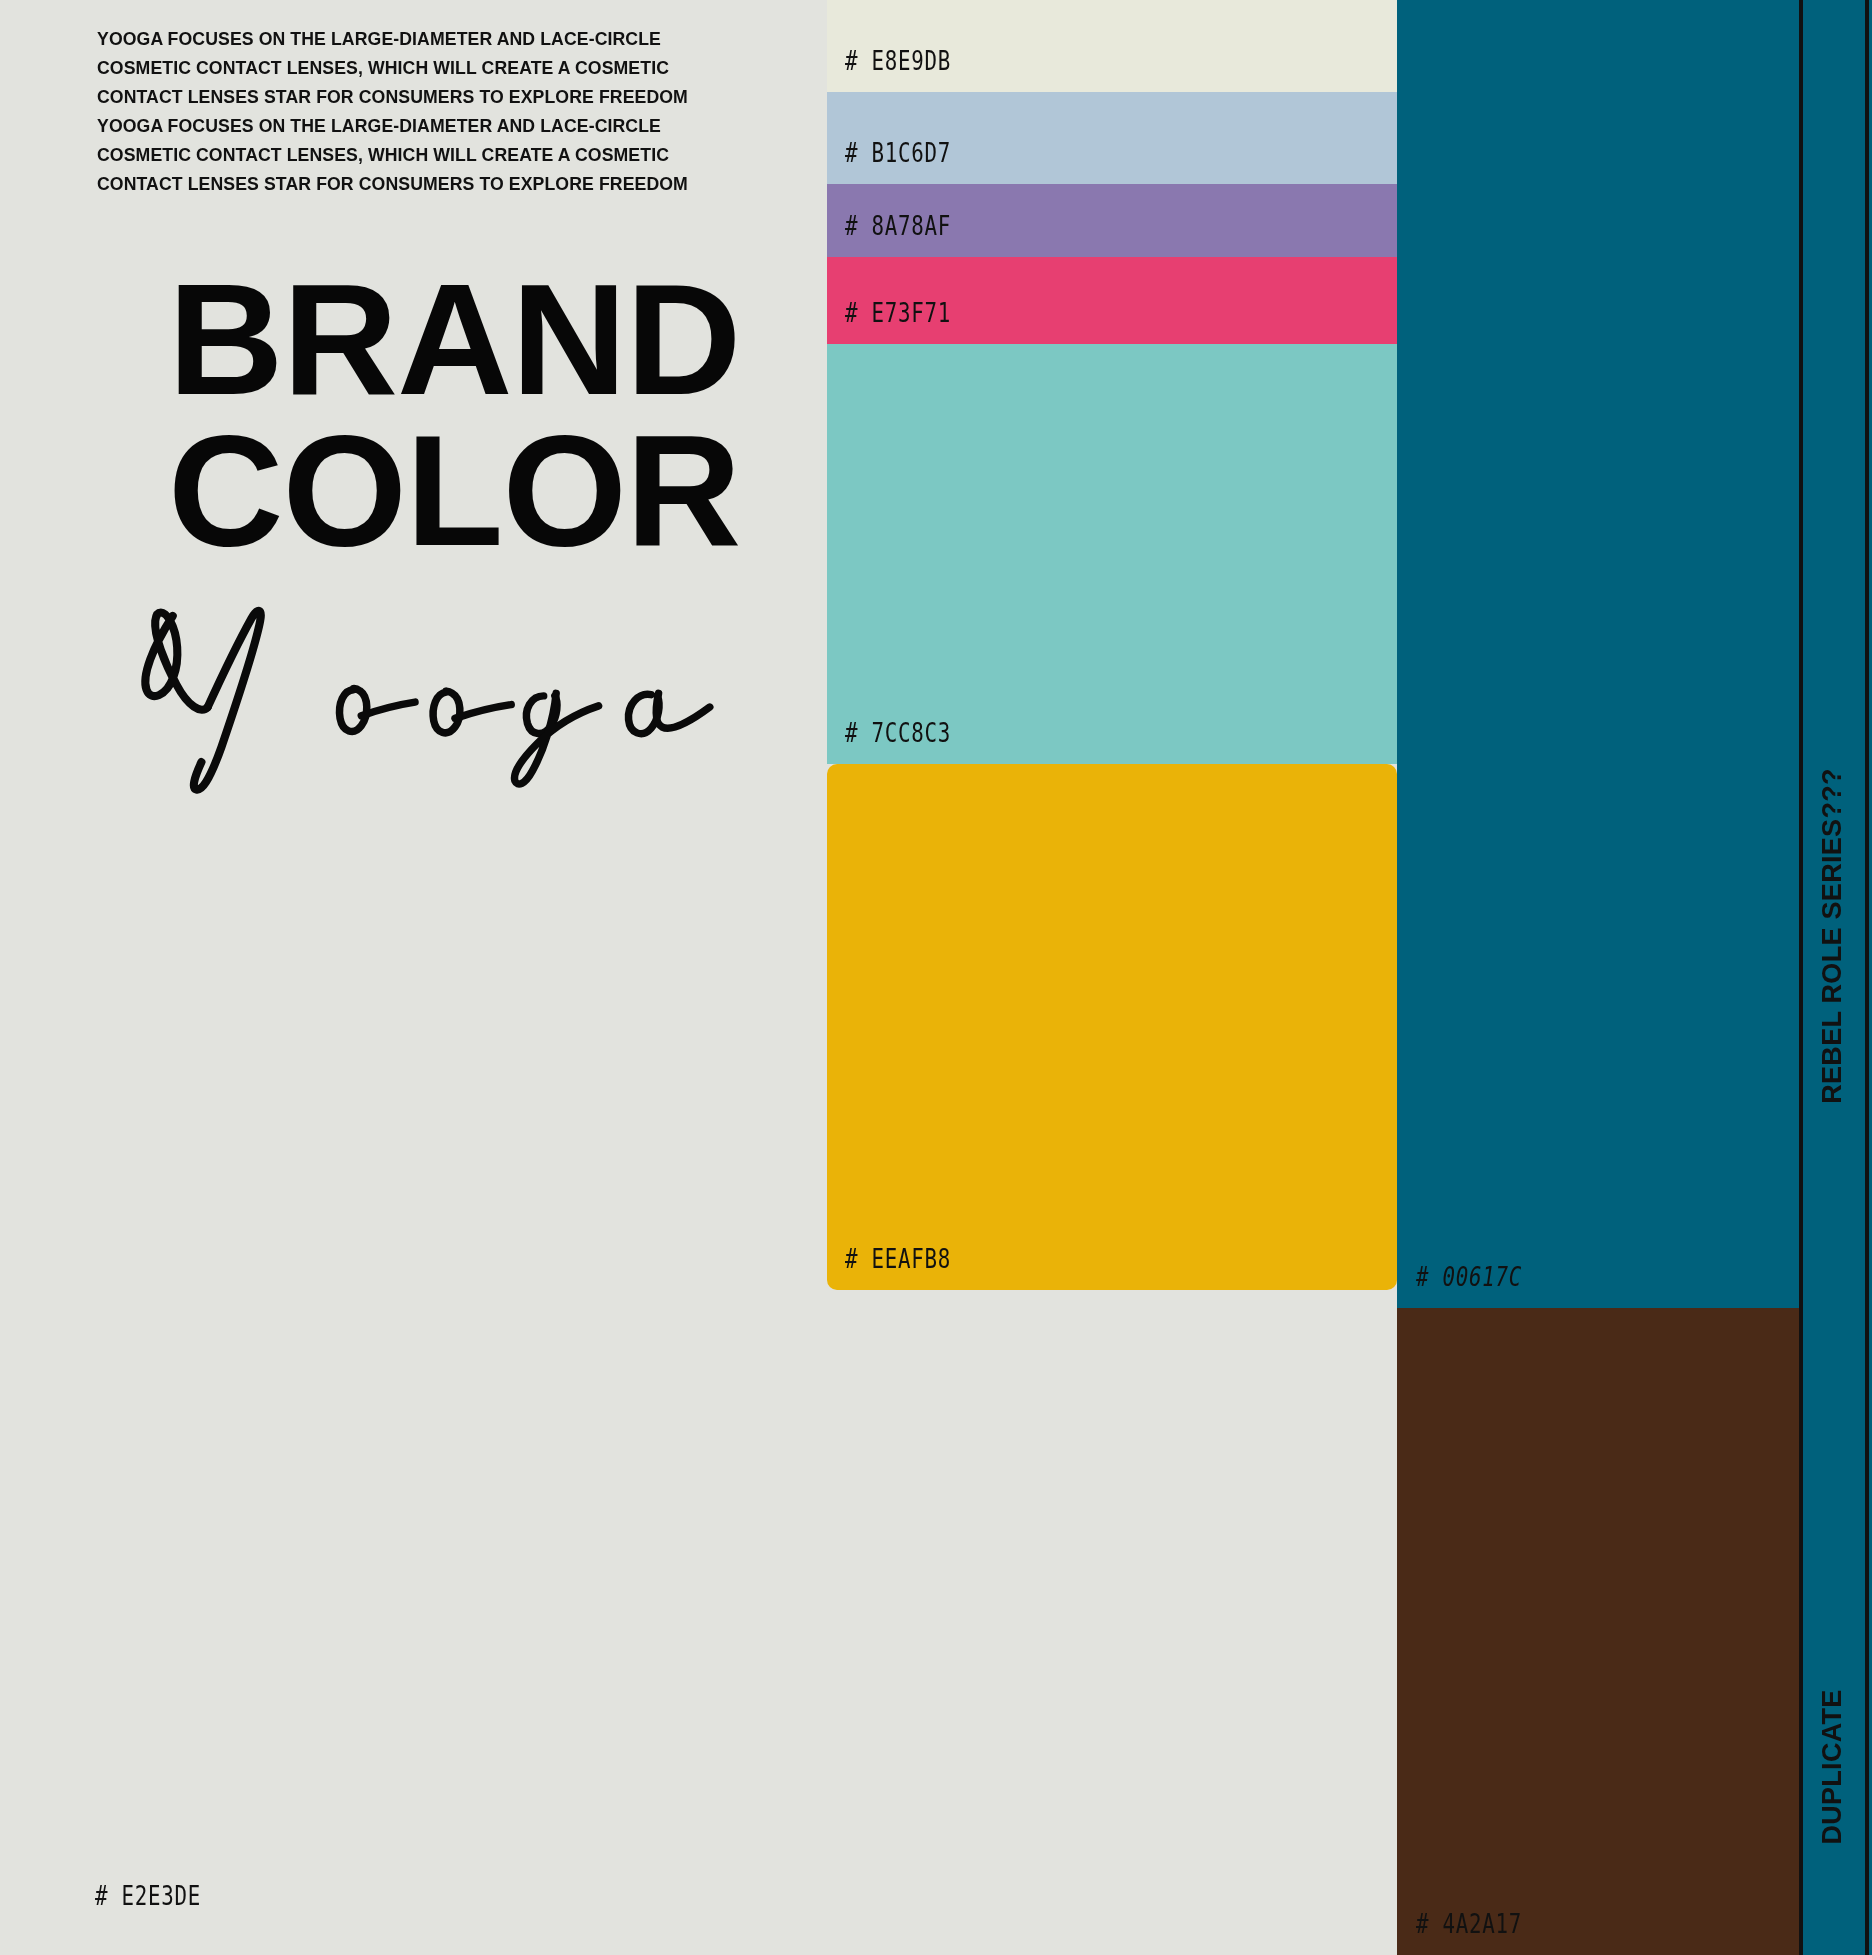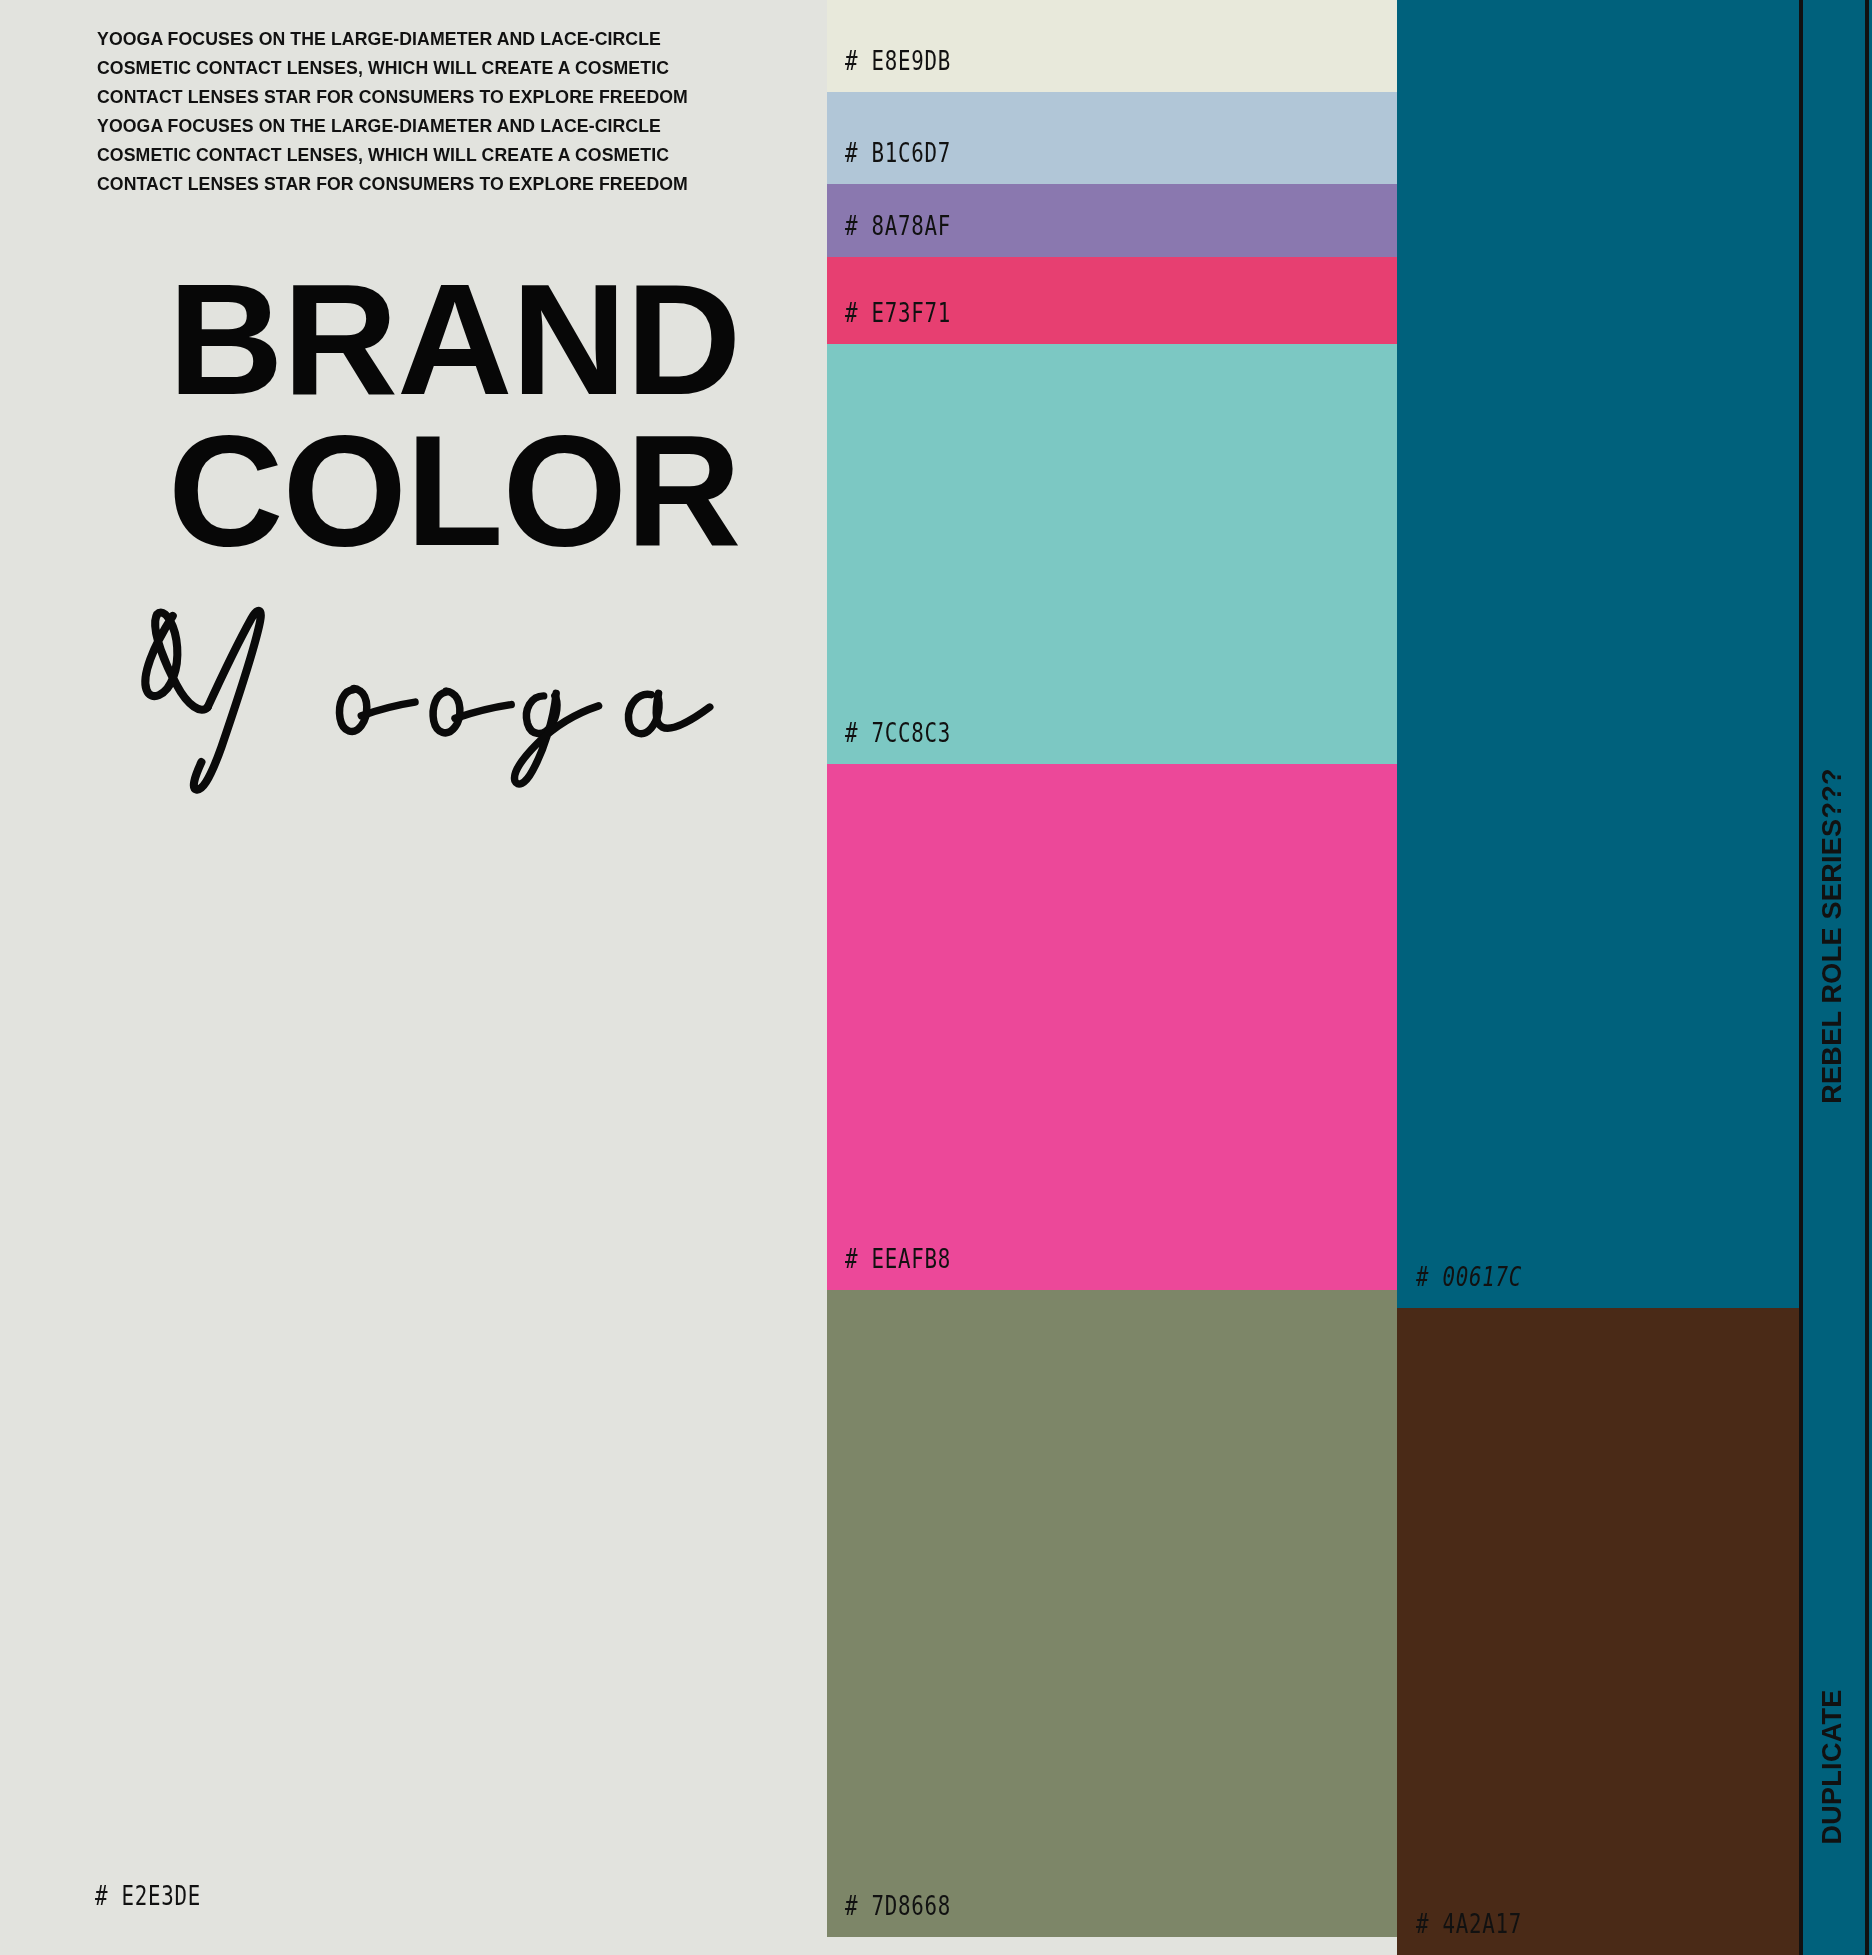--- a/index.html
+++ b/index.html
@@ -213,25 +213,22 @@
     </div>
     <div class="swatch sw-2" style="background: rgb(138, 120, 175);">
       <span class="hex-label"># 8A78AF</span>
     </div>
     <div class="swatch sw-3" style="background: rgb(231, 63, 113);">
       <span class="hex-label"># E73F71</span>
     </div>
     <div class="swatch sw-4" style="background: rgb(124, 200, 195);">
       <span class="hex-label"># 7CC8C3</span>
     </div>
-    <div class="swatch sw-5" style="background: #ec4899;">
+    <div class="swatch sw-5" style="background: #eab308; border-radius: 10px;">
       <span class="hex-label"># EEAFB8</span>
-    </div>
-    <div class="swatch sw-6" style="background: rgb(125, 134, 104);">
-      <span class="hex-label"># 7D8668</span>
     </div>
   </section>
 
   <section id="right-column">
     <div class="rcell rc-0" style="background: rgb(0, 97, 124); font-style: italic;">
       <span class="hex-label"># 00617C</span>
     </div>
     <div class="rcell rc-1" style="background: rgb(74, 42, 23);">
       <span class="hex-label"># 4A2A17</span>
     </div>

